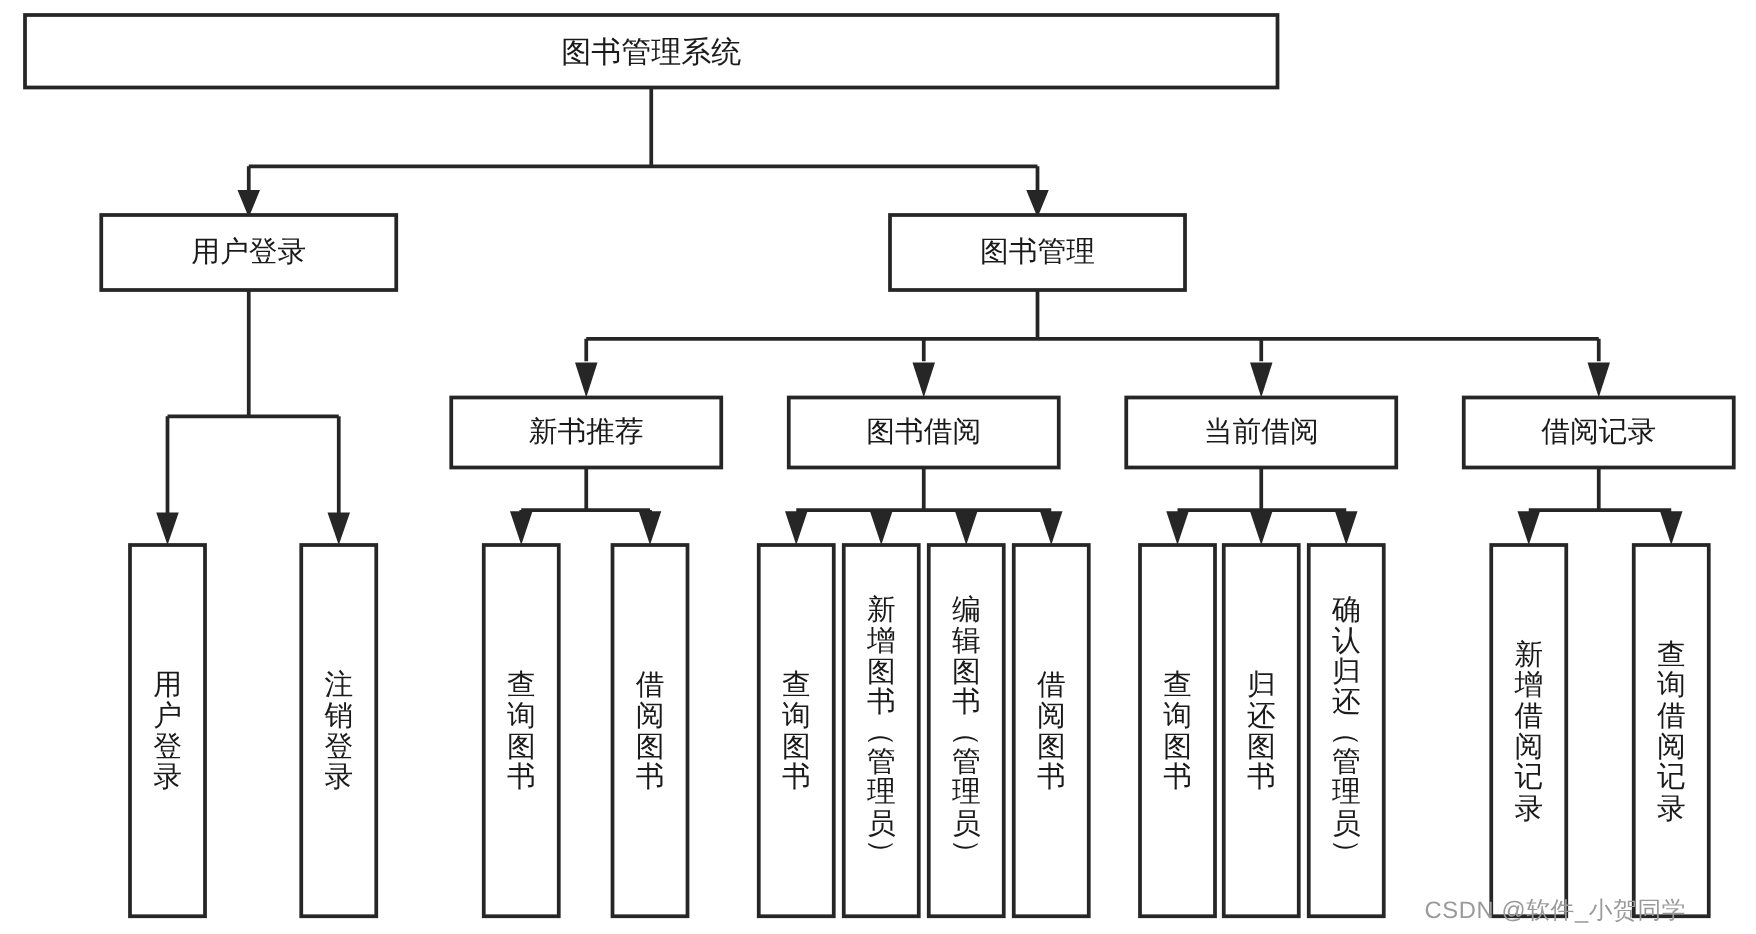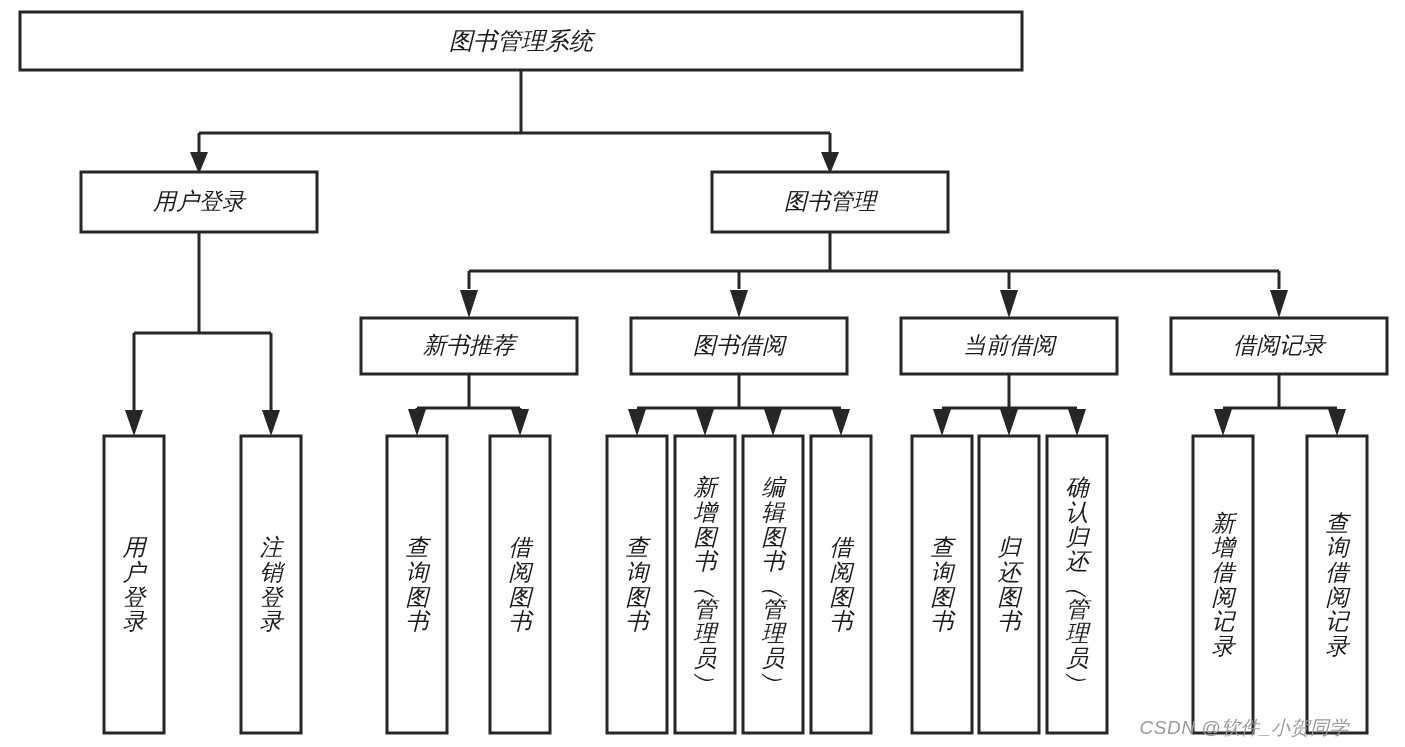--- a/index.html
+++ b/index.html
@@ -12,21 +12,20 @@
     width: 1405px;
     height: 747px;
     font-family: "Liberation Sans", "DejaVu Sans", sans-serif;
     overflow: hidden;
     position: relative;
   }
   #diagram-root {
     position: relative;
     width: 1357px;
     height: 747px;
-    font-style: italic;
   }
   svg#flow-svg {
     position: absolute;
     top: 0;
     left: 0;
     width: 1405px;
     height: 747px;
     display: block;
   }
   .node-box {

